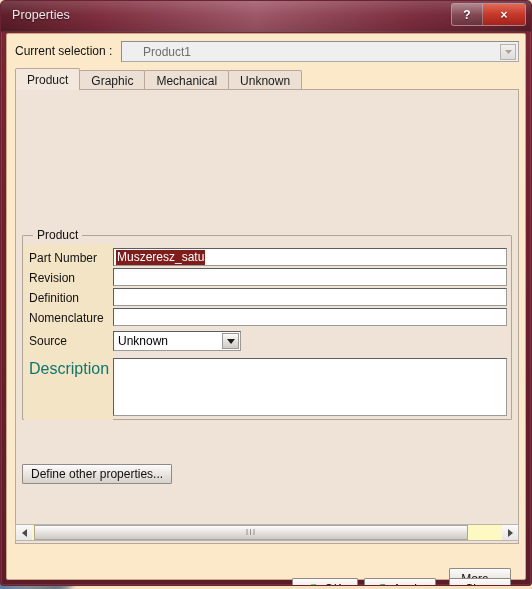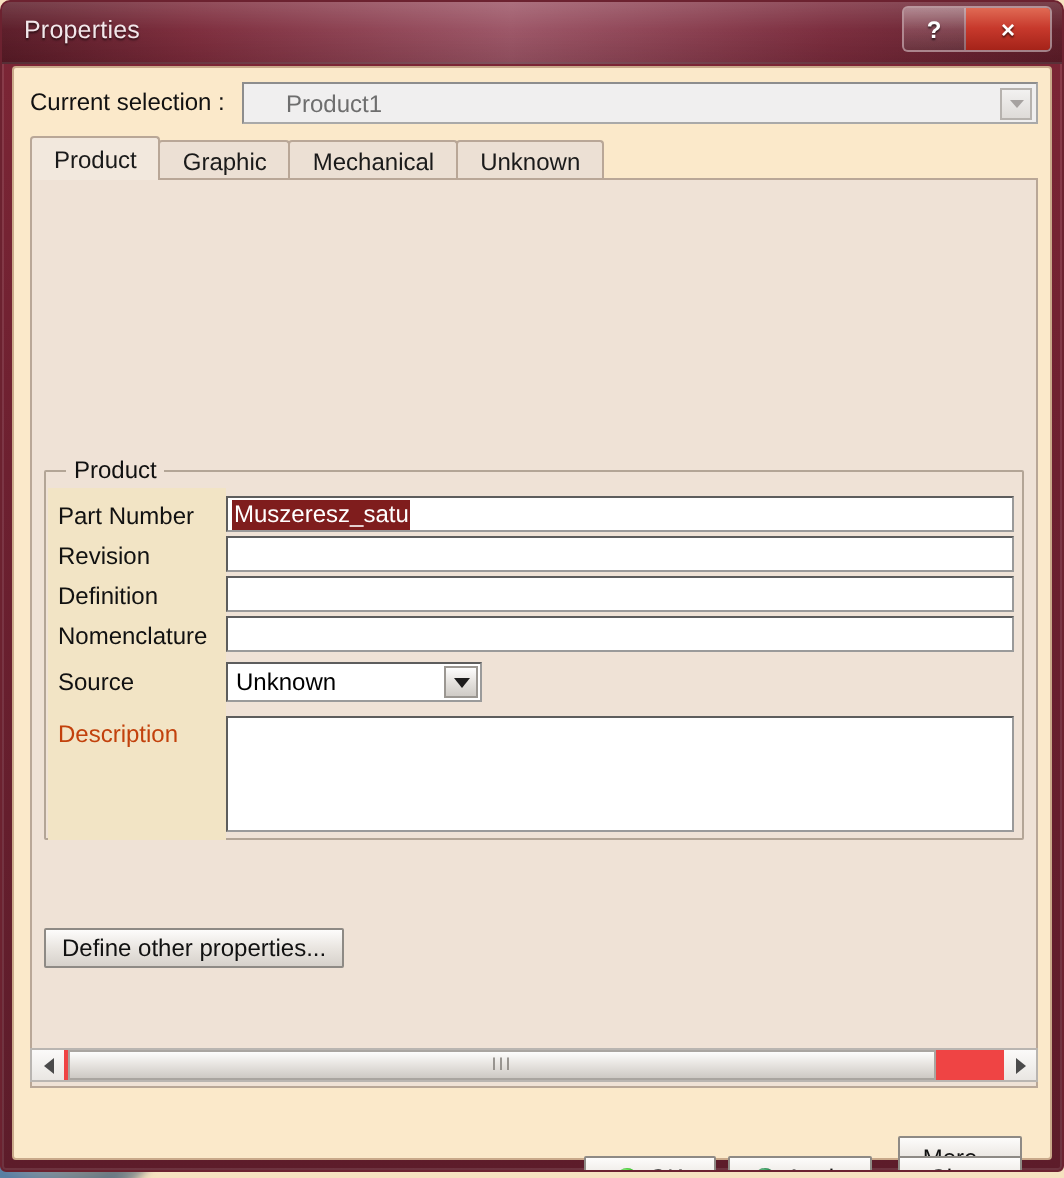--- a/index.html
+++ b/index.html
@@ -316,22 +316,22 @@
     position: absolute;
     left: 2px;
     top: 122px;
     width: 484px;
     height: 60px;
   }
   #description-label {
     position: absolute;
     left: 4px;
     top: 2px;
-    font-size: 12px;
-    color: #c2410c;
+    font-size: 16px;
+    color: #0f766e;
   }
   #description-area {
     position: absolute;
     left: 88px;
     right: 2px;
     top: 0;
     height: 58px;
     box-sizing: border-box;
     background: #ffffff;
     border: 1px solid #5d5d5d;
@@ -377,21 +377,21 @@
     align-items: center;
     justify-content: center;
     background: linear-gradient(180deg, #fbfaf9 0%, #e9e6e2 100%);
     flex: 0 0 auto;
     cursor: default;
   }
   #scroll-track {
     position: relative;
     flex: 1 1 auto;
     height: 15px;
-    background: #ef4444;
+    background: #fef9c3;
   }
   #scroll-thumb {
     position: absolute;
     left: 2px;
     top: 0;
     width: 434px;
     height: 15px;
     box-sizing: border-box;
     background: linear-gradient(180deg, #fdfdfc 0%, #e6e3df 50%, #cdc9c4 100%);
     border: 1px solid #a9a5a0;

